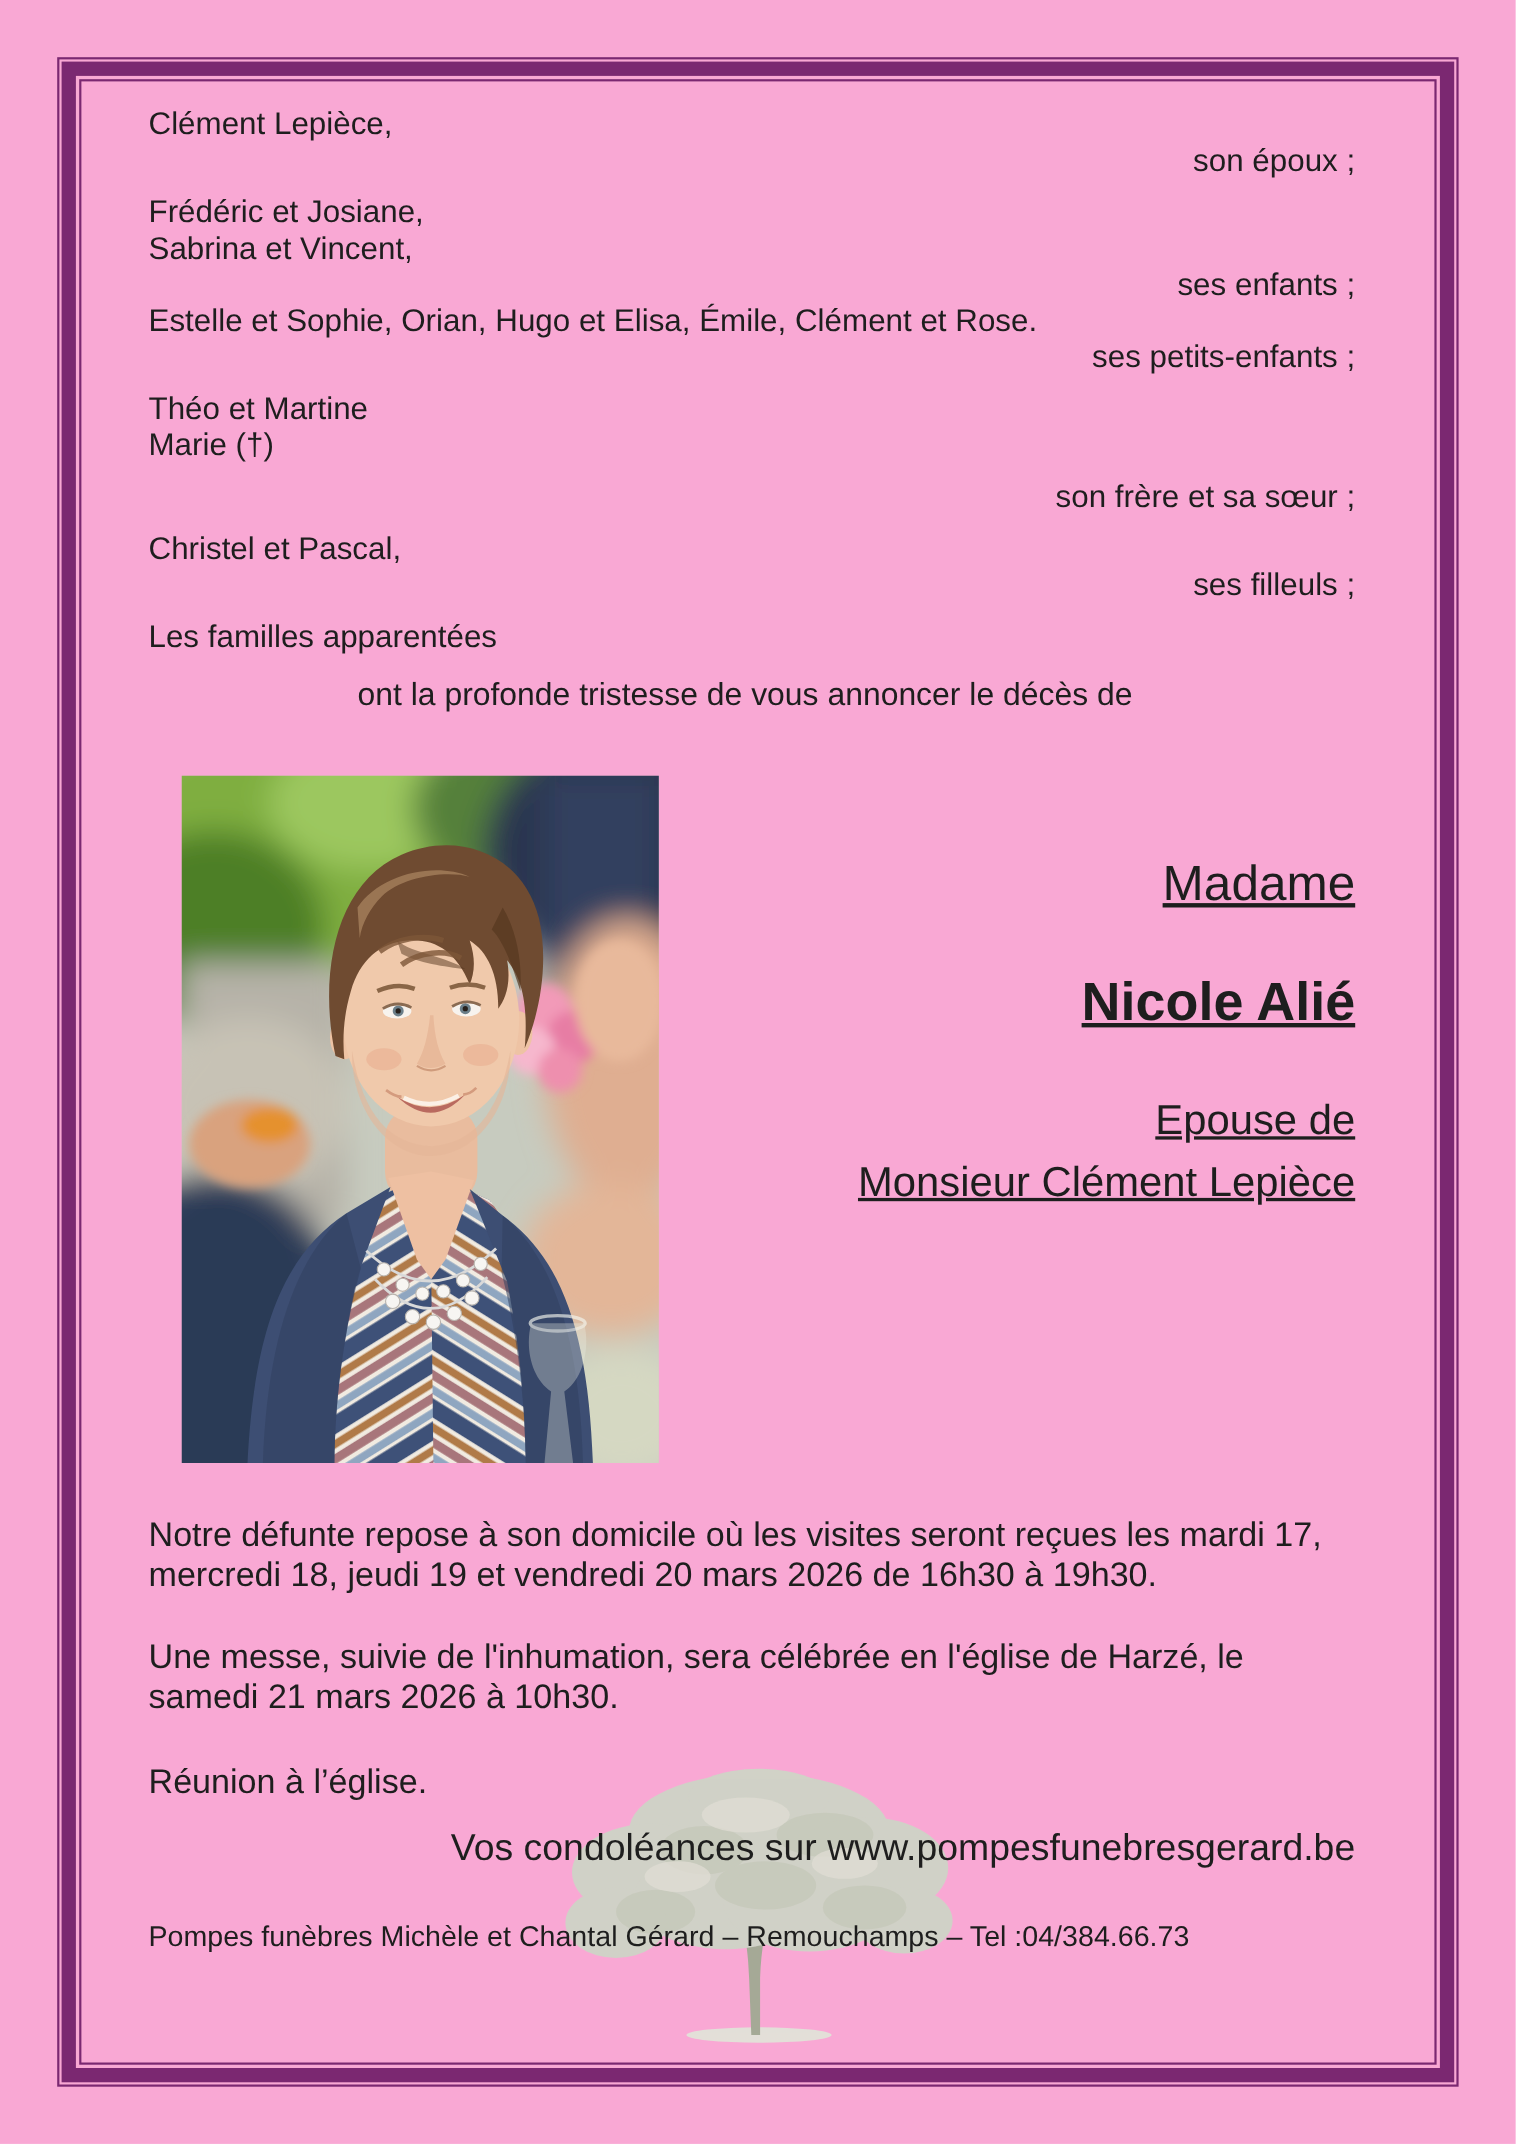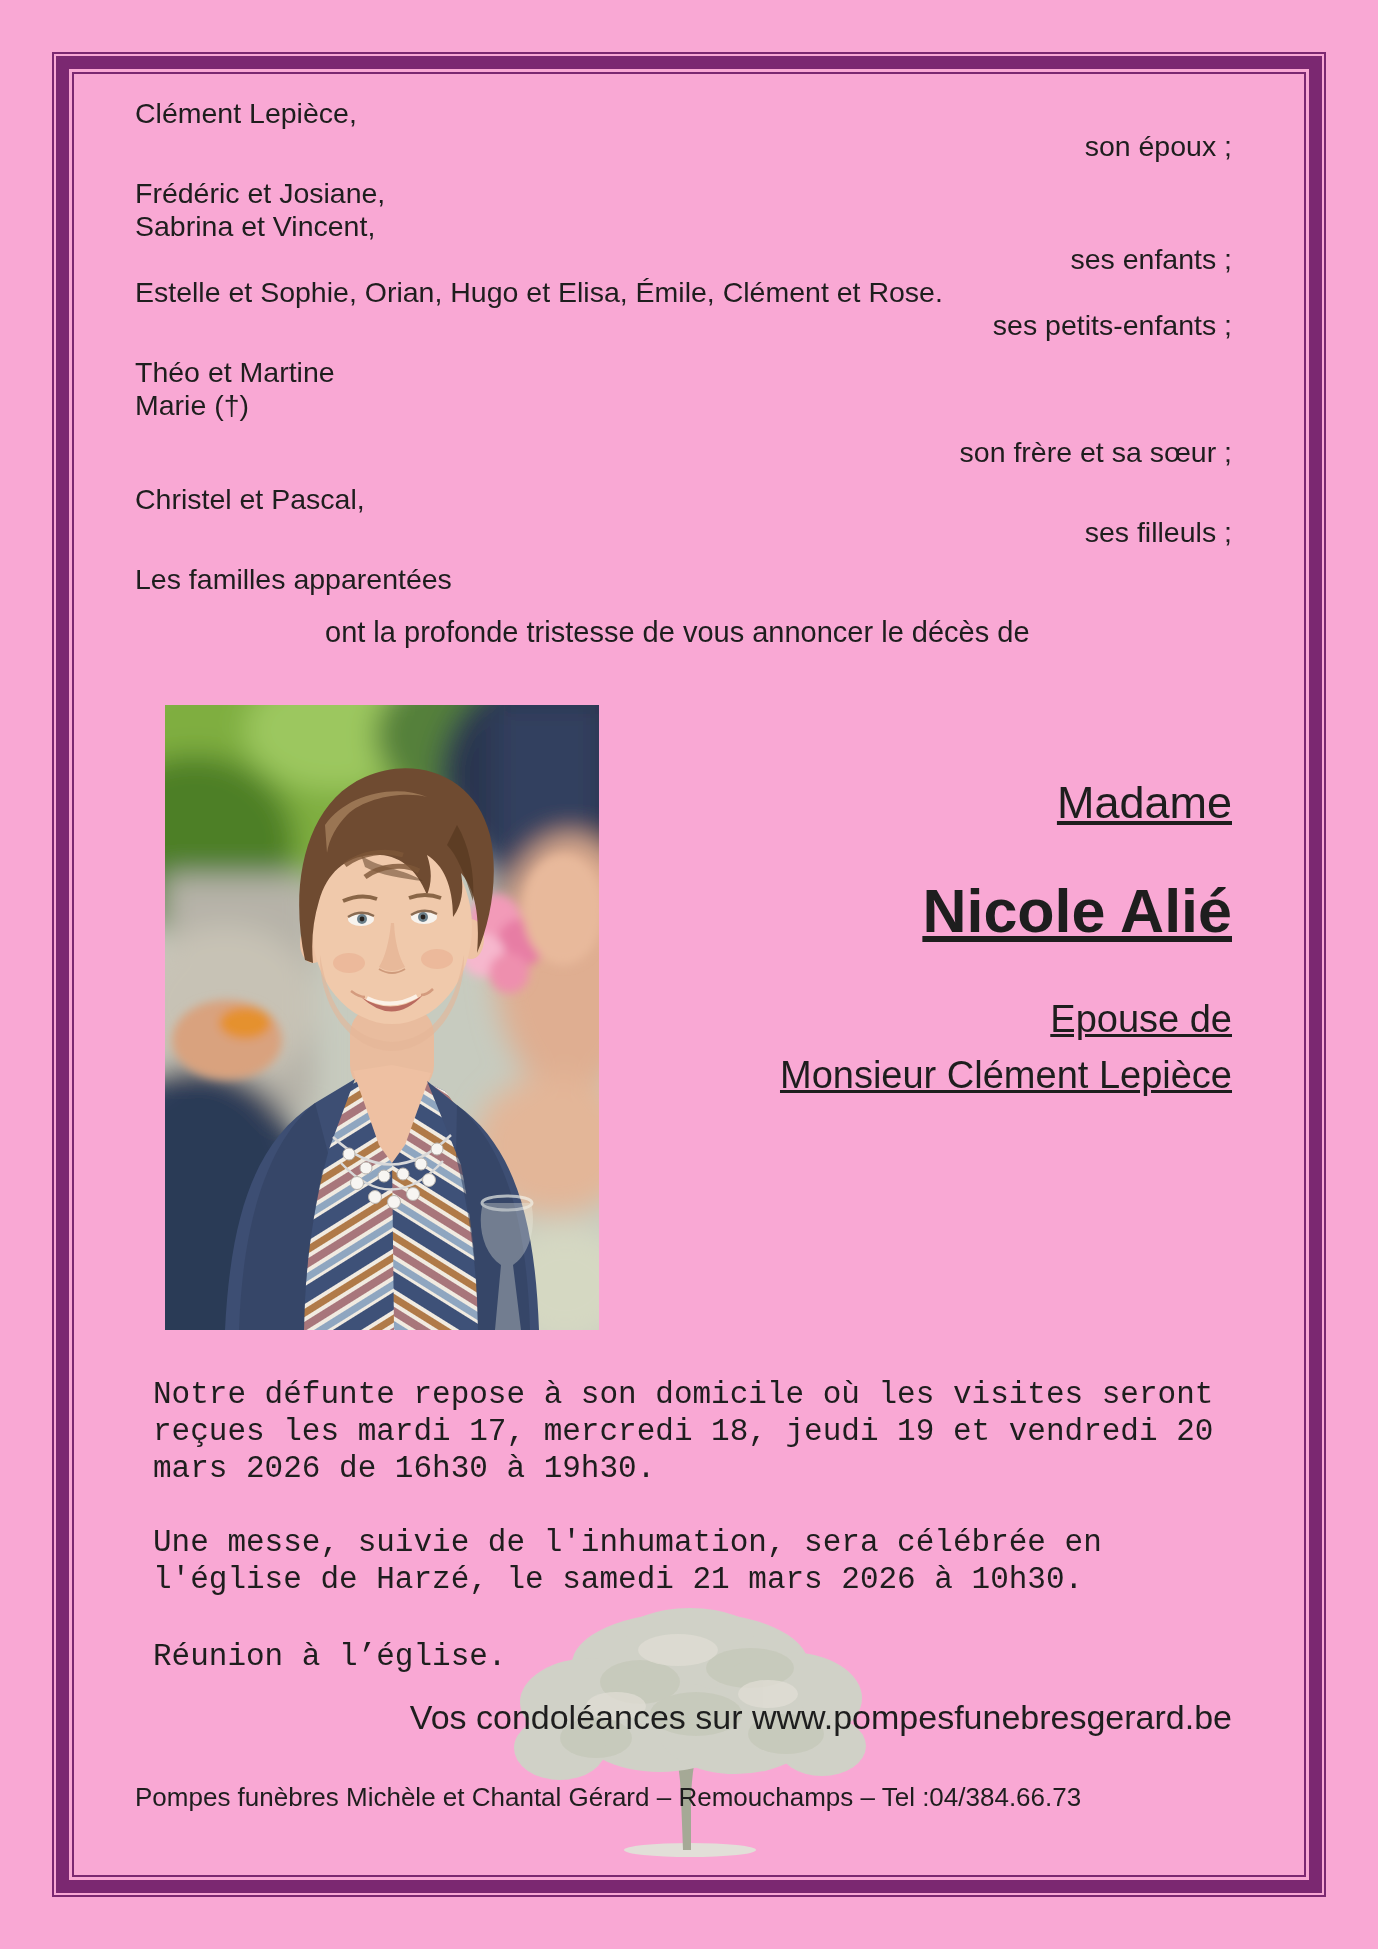--- a/index.html
+++ b/index.html
@@ -21,25 +21,25 @@
   .fr{font-size:28.5px;line-height:33px;text-align:right;}
   .gap{margin-top:14px;}
 
   .intro{margin-top:20px;padding-left:190px;font-size:29px;line-height:33px;}
 
   .hero{display:flex;margin-top:56px;margin-left:30px;}
   .photo{width:434px;height:625px;flex:0 0 434px;overflow:hidden;}
   .photo svg{display:block;}
   .titles{flex:1;text-align:right;padding-top:72px;text-decoration:underline;}
   .t-madame{font-size:45px;line-height:52px;}
-  .t-name{font-size:61px;line-height:60px;font-weight:700;margin-top:52px;}
+  .t-name{font-size:49px;line-height:60px;font-weight:700;margin-top:52px;}
   .t-spouse{margin-top:50px;font-size:38px;line-height:56px;}
   .t-life{margin-top:96px;font-size:29px;line-height:40px;}
 
-  .para{font-size:31px;line-height:37px;margin:18px;max-width:1105px;font-family:Liberation Mono, monospace;}
+  .para{font-size:31px;line-height:37px;margin:0;max-width:1105px;}
   .para-visits{margin-top:46px;}
   .para-mass{margin-top:37px;}
   .para-meeting{margin-top:40px;}
 
   .condolences{margin-top:26px;text-align:right;font-size:34px;line-height:33px;}
   .funeral{margin-top:47px;font-size:26px;line-height:32px;}
 
   .tree{position:absolute;left:500px;top:1598px;z-index:1;}
 </style>
 </head>

